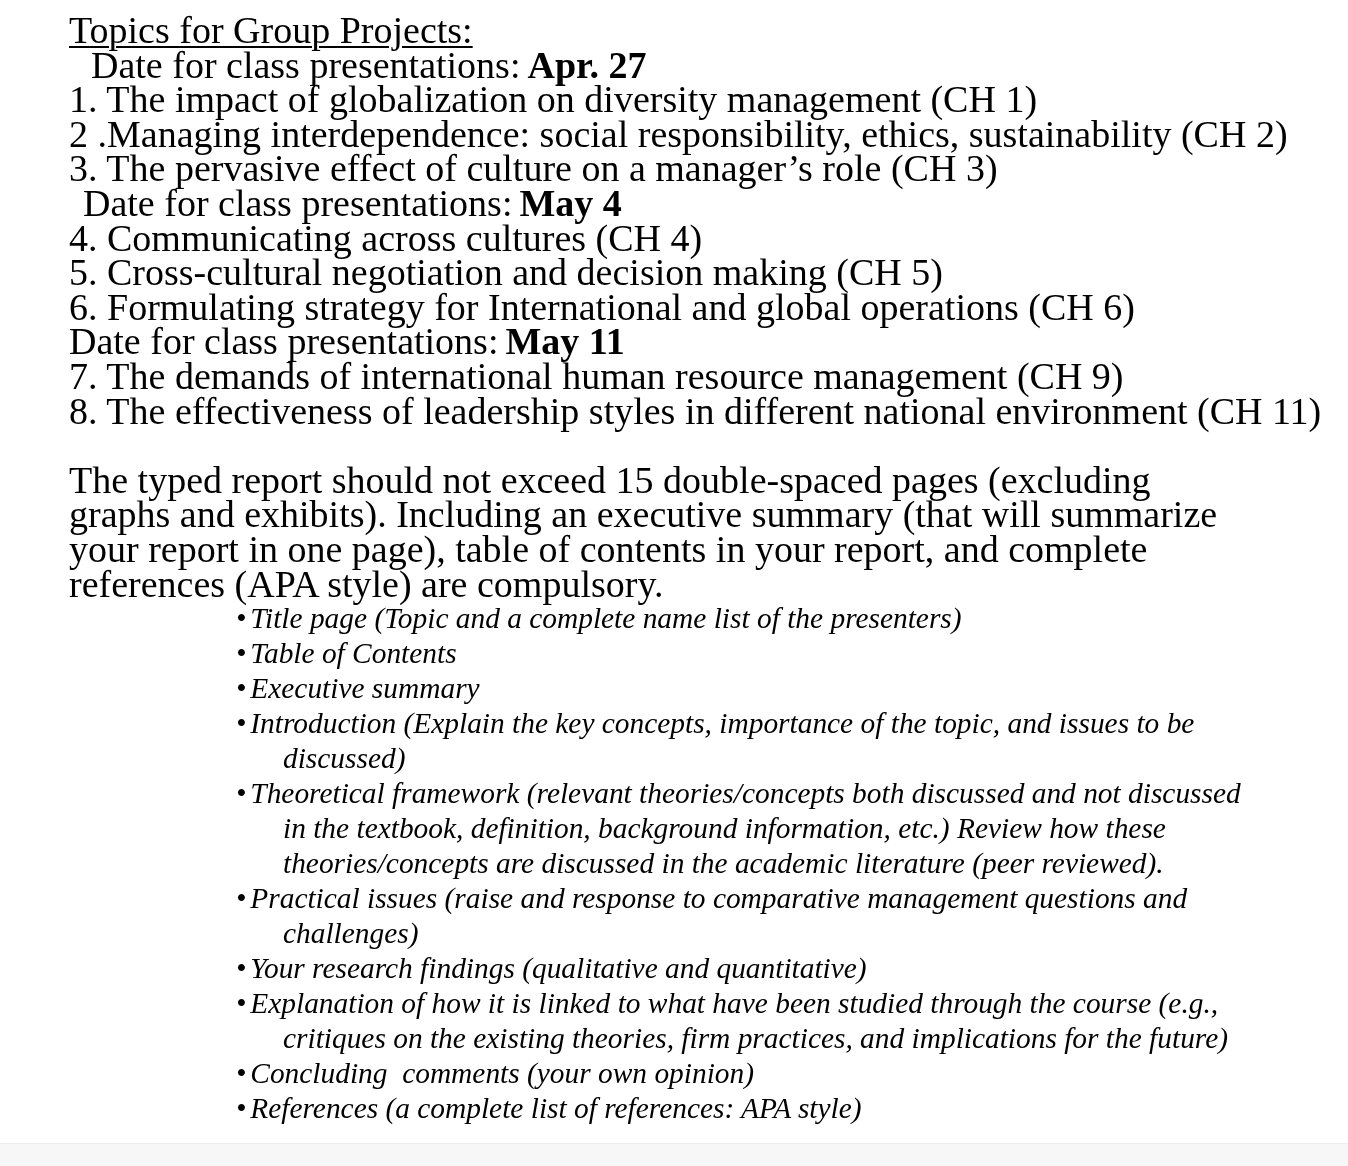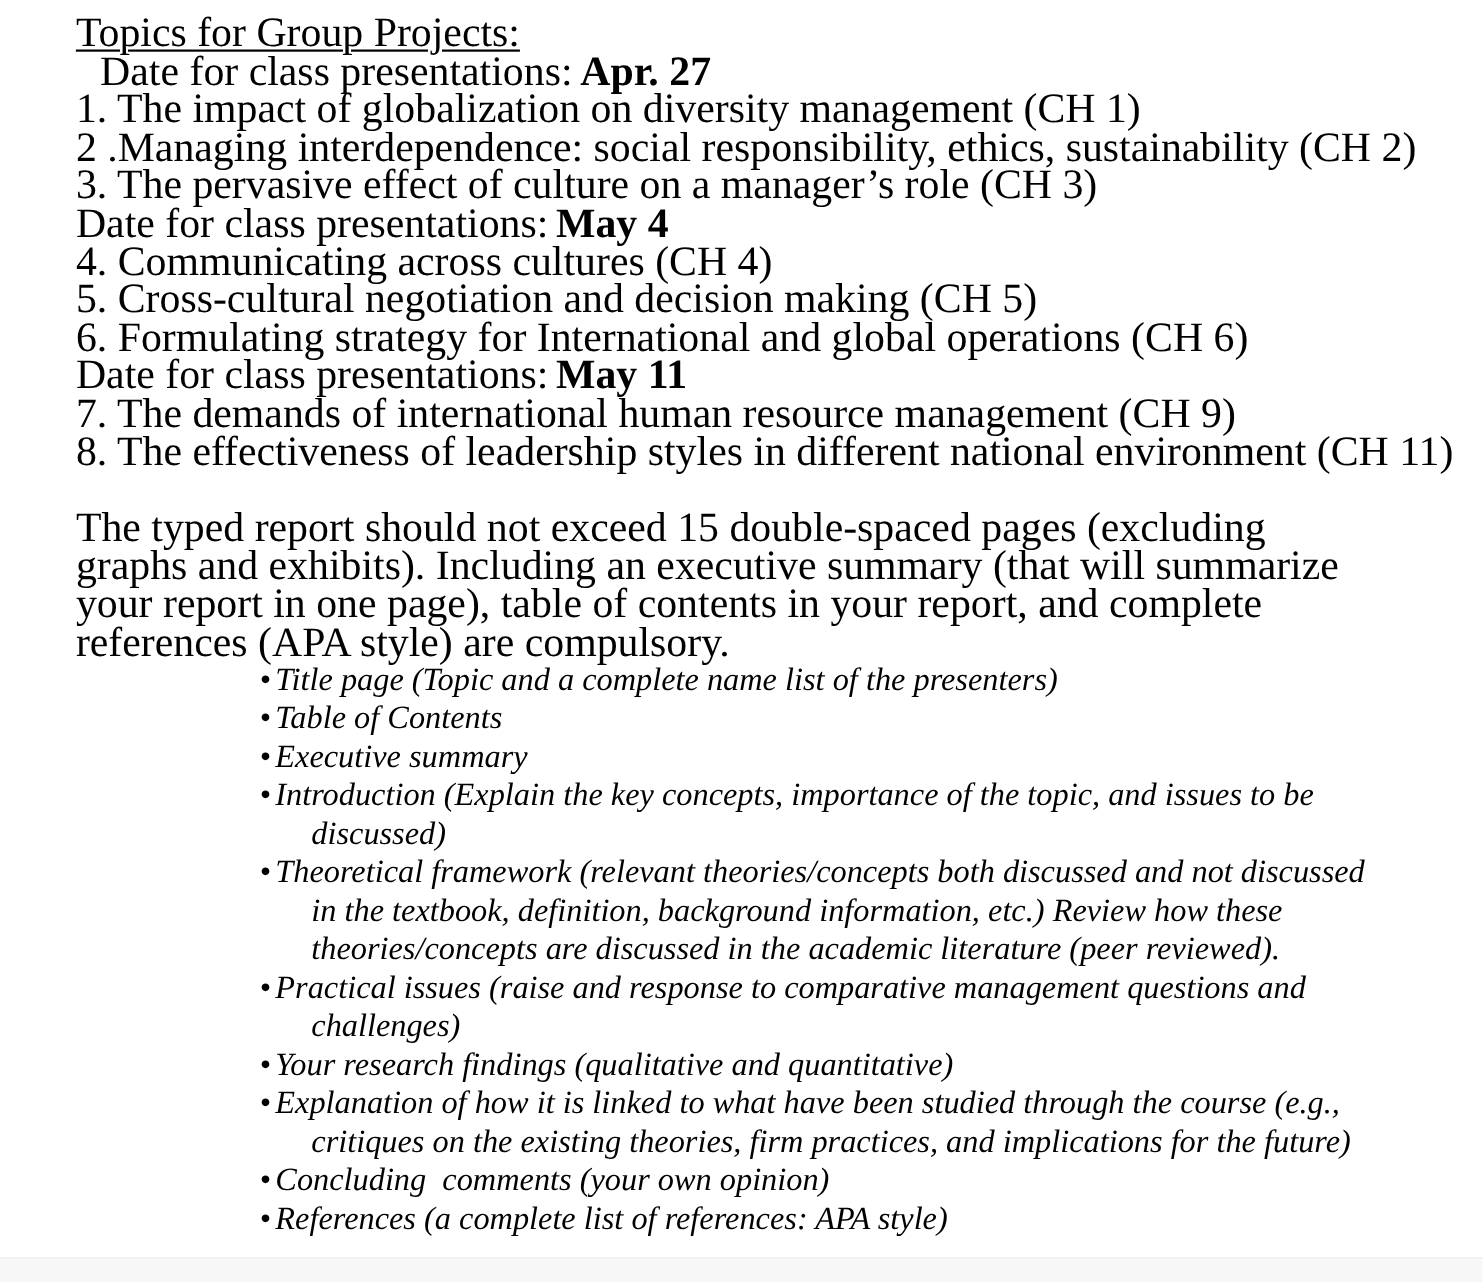--- a/index.html
+++ b/index.html
@@ -29,21 +29,21 @@
     font-weight: normal;
   }
   .section-heading {
     font-weight: bold;
     text-decoration: underline;
     text-decoration-thickness: 2px;
     text-underline-offset: 3px;
   }
   .topics-heading { margin-left: 7px; }
   .date-line.sp1 { margin-left: 22px; }
-  .date-line.sp2 { }
+  .date-line.sp2 { margin-left: 14px; }
   .date-value { font-weight: bold; margin-left: 7px; }
   .topic-item {
     margin-left: 91px;
     white-space: pre-wrap;
   }
   .blank-line { height: 34.6px; }
   .outline-heading { margin-left: 4px; }
   .outline-intro {
     margin-left: 3px;
     width: 1152px;

